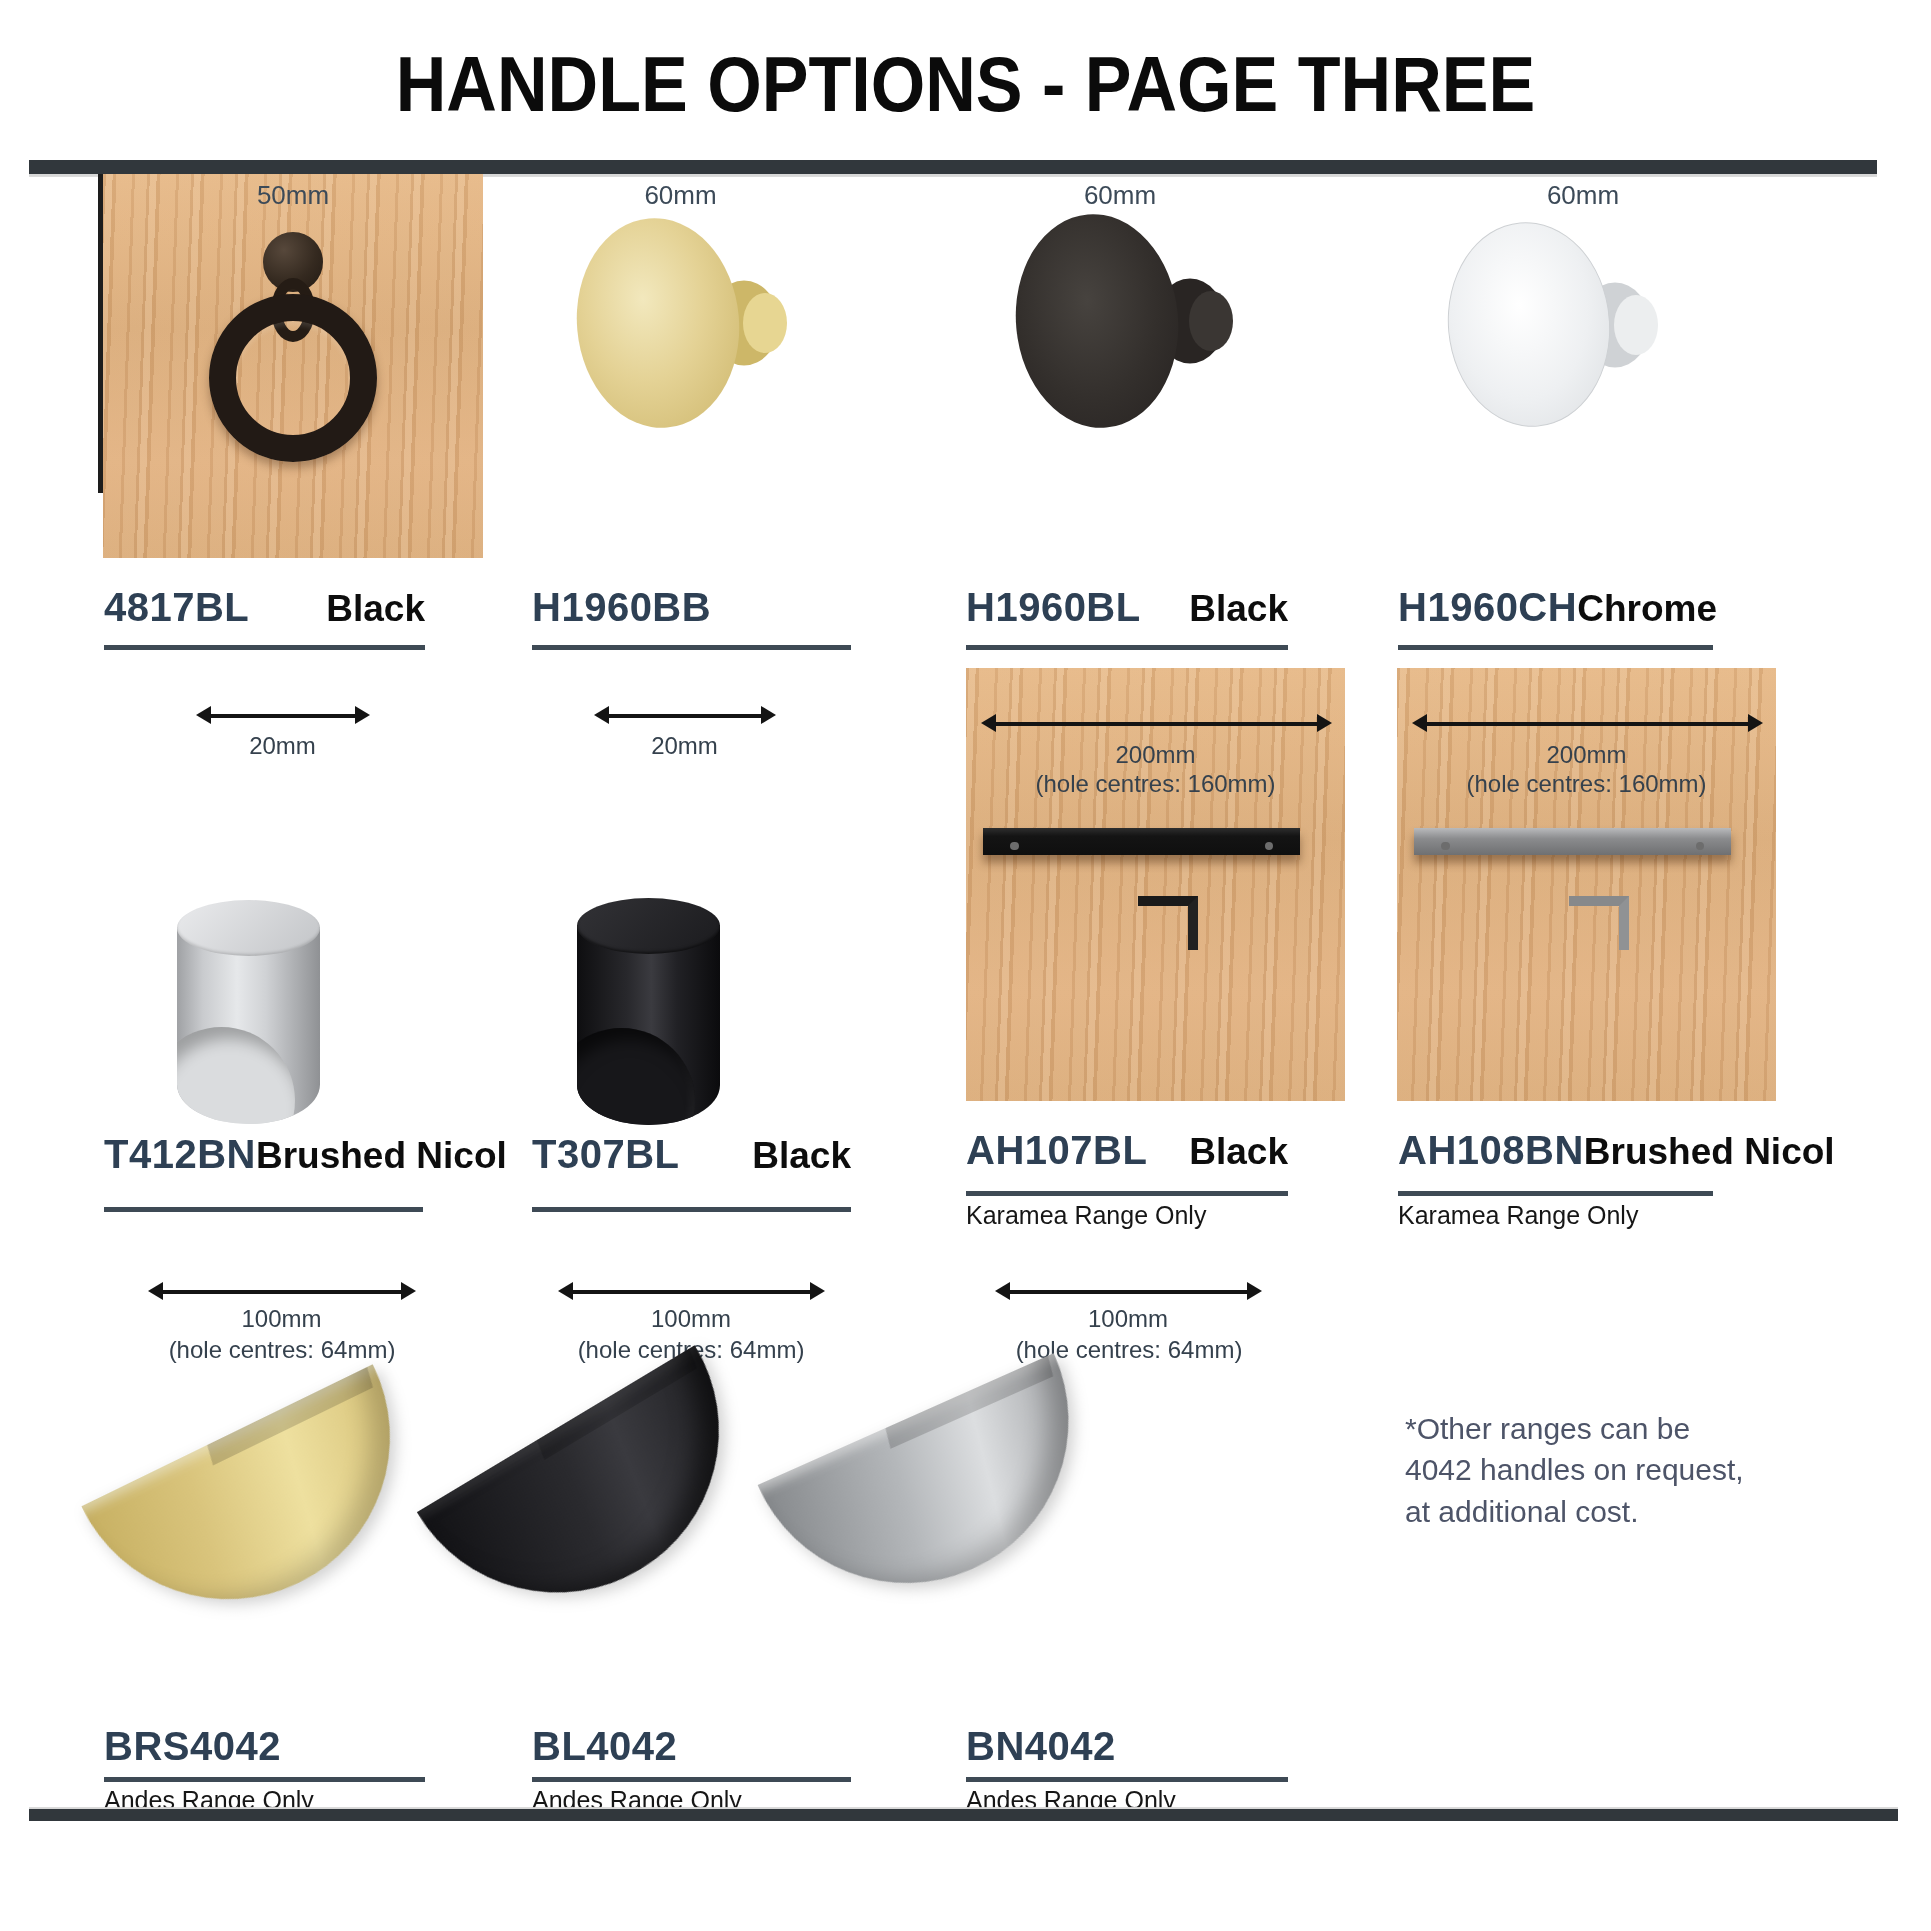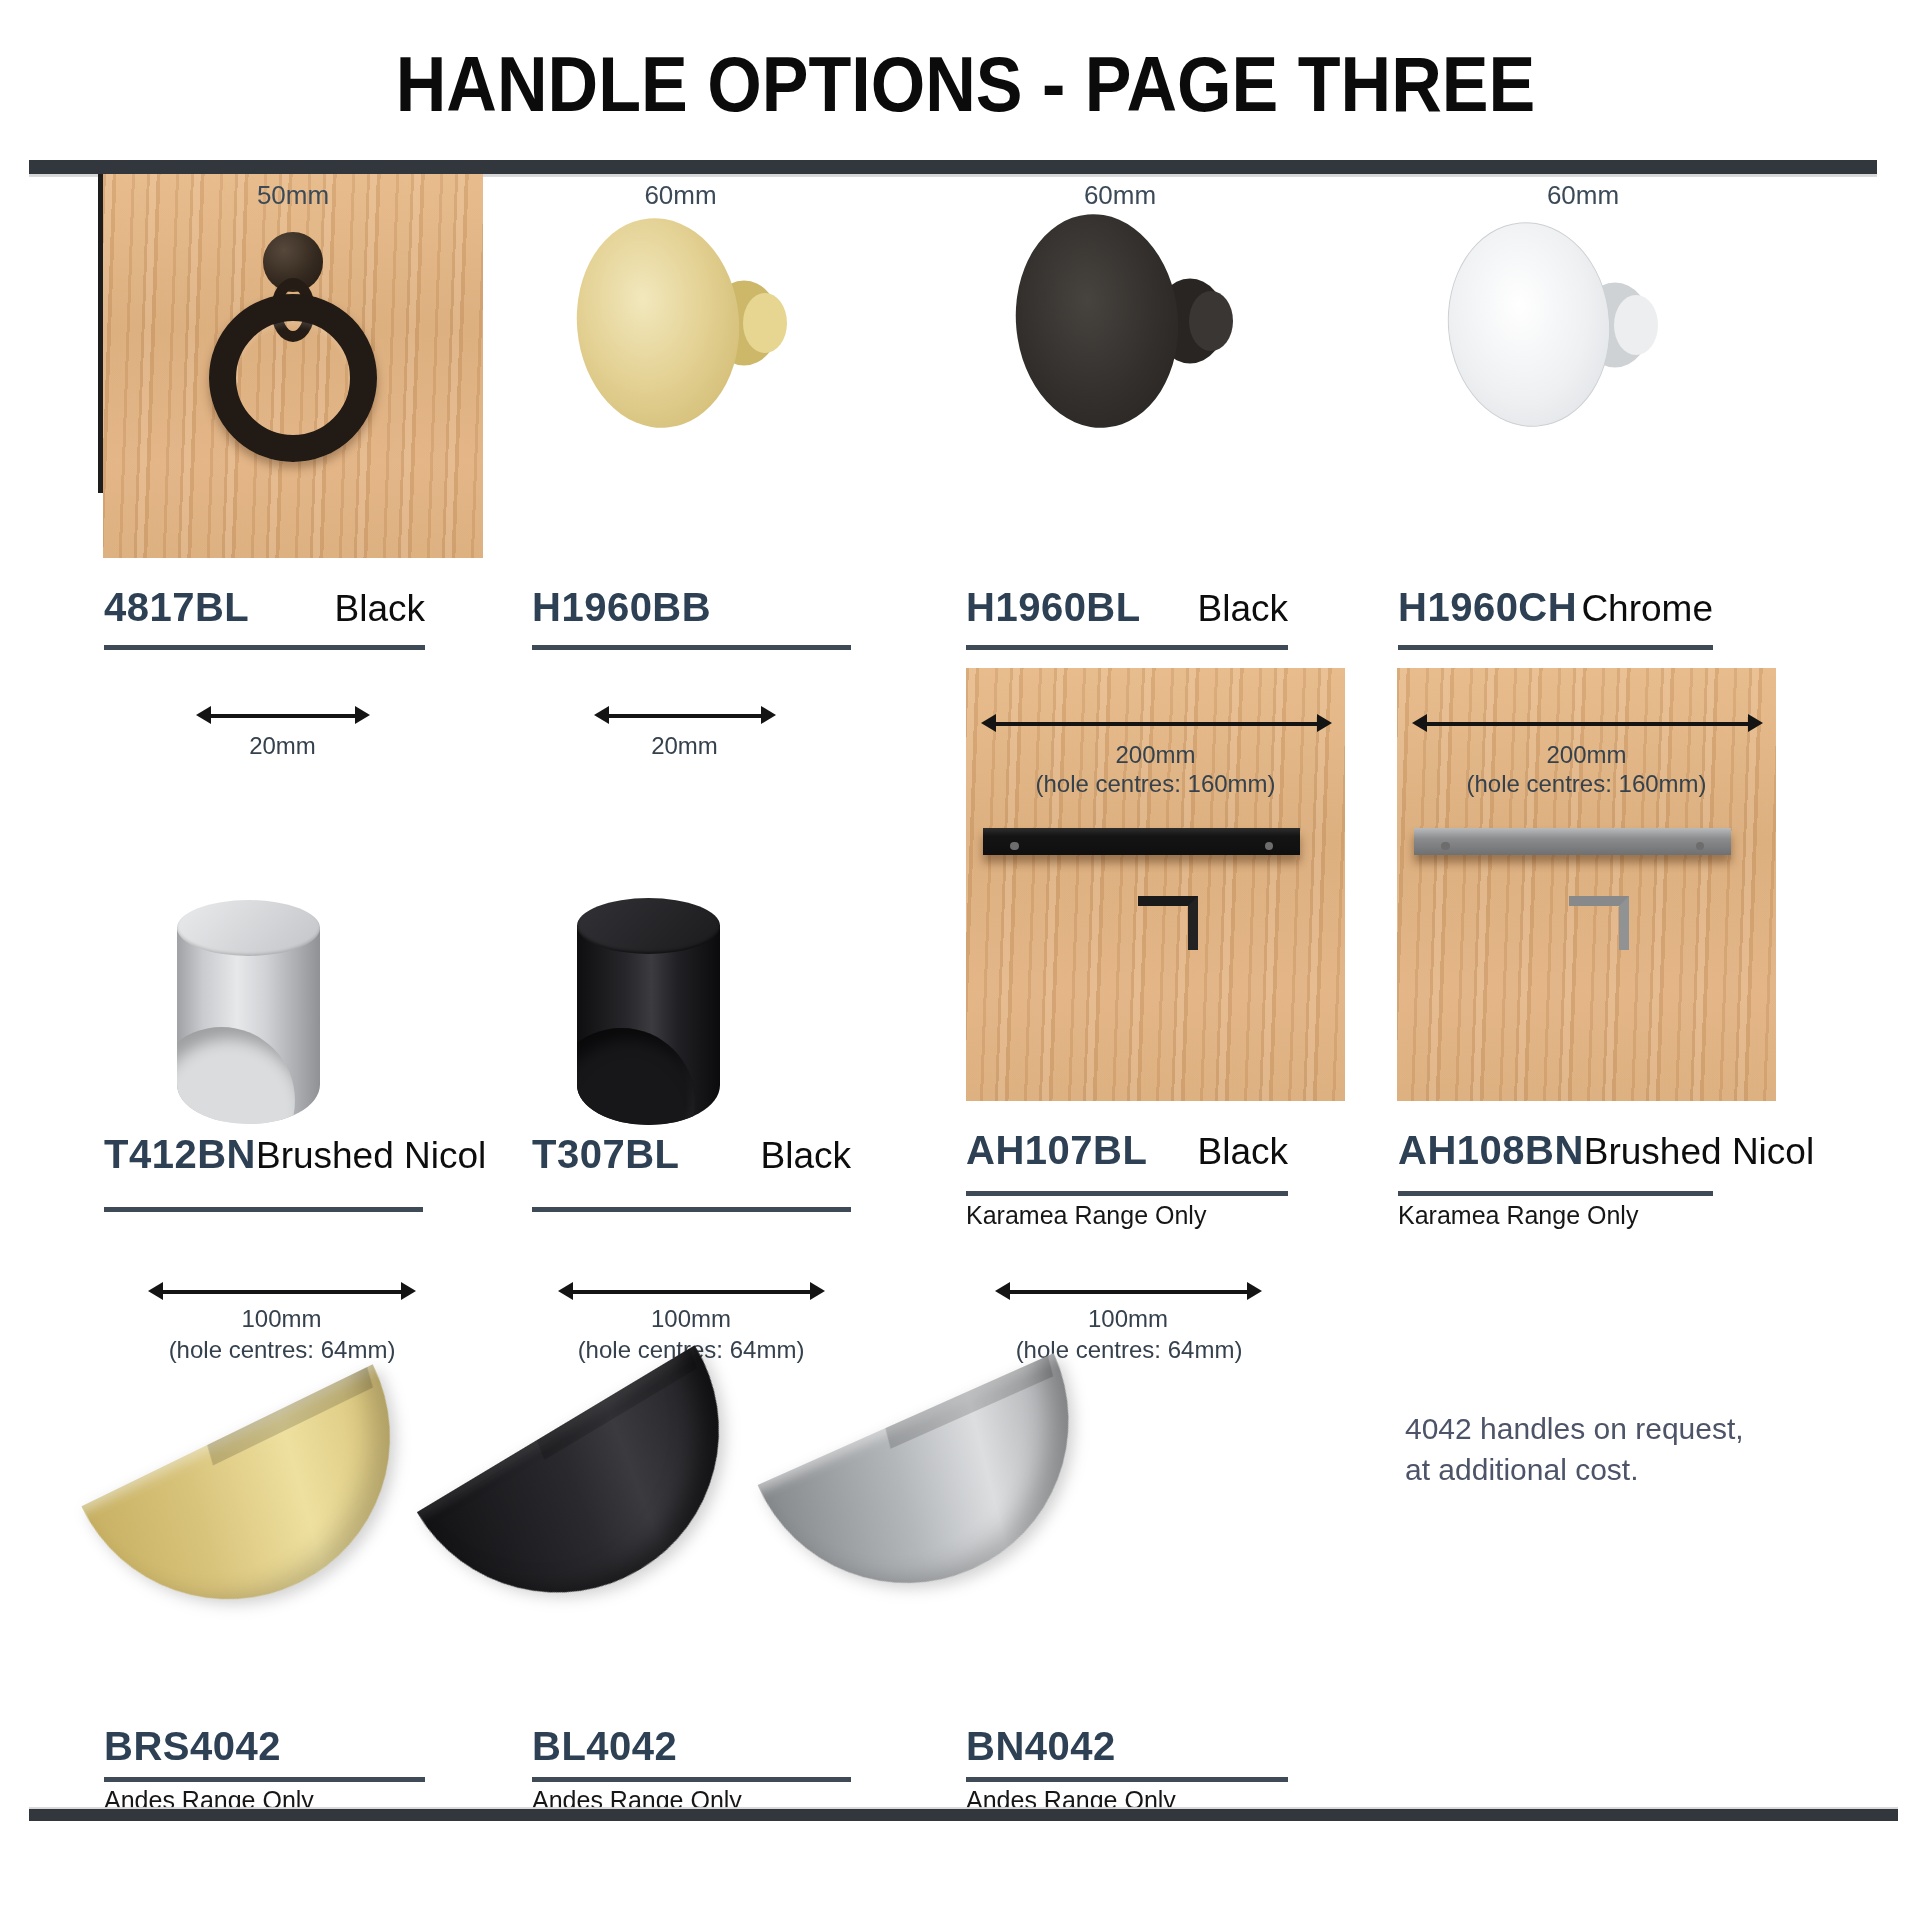--- a/index.html
+++ b/index.html
@@ -44,21 +44,21 @@
   .dim { position:absolute; text-align:center; font-size:26px; color:#3c4a58; }
   .subdim { position:absolute; text-align:center; font-size:24px; color:#35414d; }
   .arrow { position:absolute; height:3.9px; background:#141414; }
   .arrow::before, .arrow::after { content:""; position:absolute; top:-7.7px; width:0; height:0; border:9.7px solid transparent; }
   .arrow::before { left:-14.5px; border-right:15.4px solid #141414; border-left:0; }
   .arrow::after  { right:-14.5px; border-left:15.4px solid #141414; border-right:0; }
 
   
   .plabel { position:absolute; display:flex; justify-content:space-between; align-items:baseline; white-space:nowrap; }
   .pcode { font-size:40px; font-weight:700; color:#2e4054; letter-spacing:0.5px; }
-  .pfinish { font-size:37px; font-weight:400; color:#0d0d0d; }
+  .pfinish { font-size:37px; font-weight:700; color:#0d0d0d; }
   .rule { position:absolute; height:4.8px; background:#3e4a55; }
   .rangenote { position:absolute; text-align:left; font-size:25px; color:#161616; }
 
   
   .knob { position:absolute; }
   .knob .disc  { position:absolute; left:0; top:0; width:162px; height:100%; border-radius:50%; transform:rotate(-5deg); }
   .knob .stem-outer { position:absolute; right:7.7px; top:50%; transform:translateY(-50%); width:70px; height:85px; border-radius:50%; }
   .knob .stem-inner { position:absolute; right:0px; top:50%; transform:translateY(-50%); width:44px; height:60px; border-radius:50%; }
   .knob.brass .disc { background:radial-gradient(ellipse at 42% 38%, #f2e8bd 0%, #e4d295 45%, #ccb569 100%); }
   .knob.brass .stem-outer { background:#cdb768; }
@@ -233,20 +233,21 @@
 
 <div class="arrow" style="left:1009px; top:1290px; width:238px;"></div>
 <div class="subdim" style="left:1009px; top:1305px; width:238px;">100mm</div>
 <div class="subdim" style="left:961px; top:1336px; width:336px;">(hole centres: 64mm)</div>
 
 <div class="moon brass" style="left:101px; top:1427px; transform:rotate(-26deg);"></div>
 <div class="moon blackm" style="left:436px; top:1417px; transform:rotate(-31deg);"></div>
 <div class="moon nickel" style="left:777px; top:1412px; transform:rotate(-24deg);"></div>
 
 <div class="note">
+  <div>*Other ranges can be</div>
   <div>4042 handles on request,</div>
   <div>at additional cost.</div>
 </div>
 
 <div class="plabel" style="left:104px; top:1724px; width:321px;">
   <span class="pcode">BRS4042</span>
 </div>
 <div class="plabel" style="left:532px; top:1724px; width:319px;">
   <span class="pcode">BL4042</span>
 </div>

